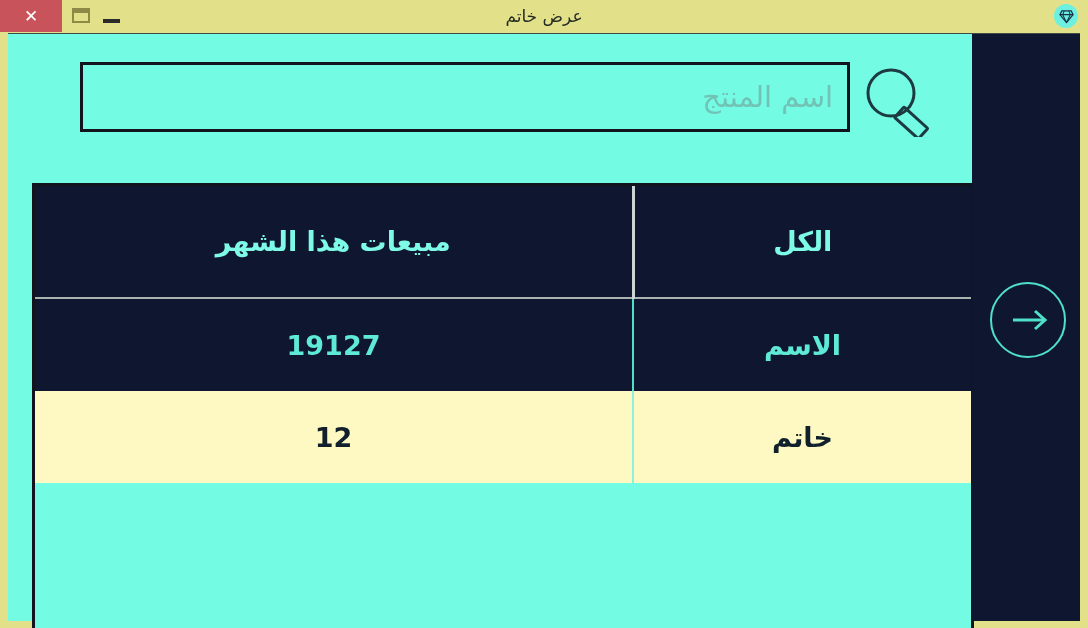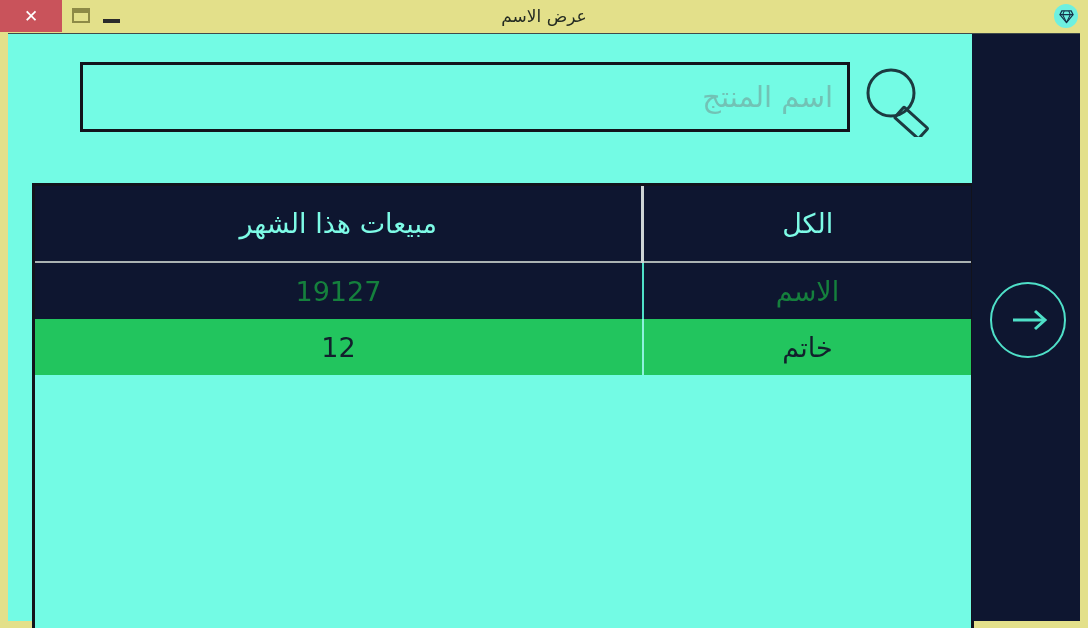--- a/index.html
+++ b/index.html
@@ -173,47 +173,47 @@
   }
   .grid-table {
     width: 100%;
     border-collapse: collapse;
     table-layout: fixed;
     direction: rtl;
   }
   .grid-table th,
   .grid-table td {
     text-align: center;
-    padding: 0;
+    padding: 18px;
     margin: 0;
-    font-weight: normal;
+    font-weight: bold;
   }
   .grid-table thead th {
     height: 75px;
     background: #0e1630;
     color: #7dfbe6;
     font-size: 27px;
     border-bottom: 2px solid #aab2b2;
   }
   .grid-table thead th.col-name {
     border-left: 3px solid #cdd4d4;
   }
   .grid-table tbody td {
     height: 56px;
     font-size: 27px;
   }
   tr.row-normal td {
     background: #0e1630;
-    color: #15803d;
+    color: #5eead4;
   }
   tr.row-normal td.col-name {
     border-left: 2px solid #4fe0c8;
   }
   tr.row-selected td {
-    background: #22c55e;
+    background: #fef9c3;
     color: #12202c;
   }
   tr.row-selected td.col-name {
     border-left: 2px solid #8df2dd;
     margin-top: 13px;
   }
 
   
   .next-btn {
     position: absolute;
@@ -233,21 +233,21 @@
 </style>
 </head>
 <body>
 
 <div class="window">
 
   <div class="titlebar">
     <div class="close-btn">✕</div>
     <div class="maximize-btn"></div>
     <div class="minimize-btn"></div>
-    <div class="title-text">عرض الاسم</div>
+    <div class="title-text">عرض خاتم</div>
     <div class="app-badge">
       <svg width="15" height="15" viewBox="0 0 16 16" aria-hidden="true">
         <path d="M3 2 H13 L15 6 L8 14.5 L1 6 Z" fill="none" stroke="#14324a" stroke-width="1.3"></path>
         <path d="M1 6 H15 M5.6 2 L4 6 L8 14.5 M10.4 2 L12 6 L8 14.5" fill="none" stroke="#14324a" stroke-width="1.1"></path>
       </svg>
     </div>
   </div>
 
   <div class="content-frame">
 

